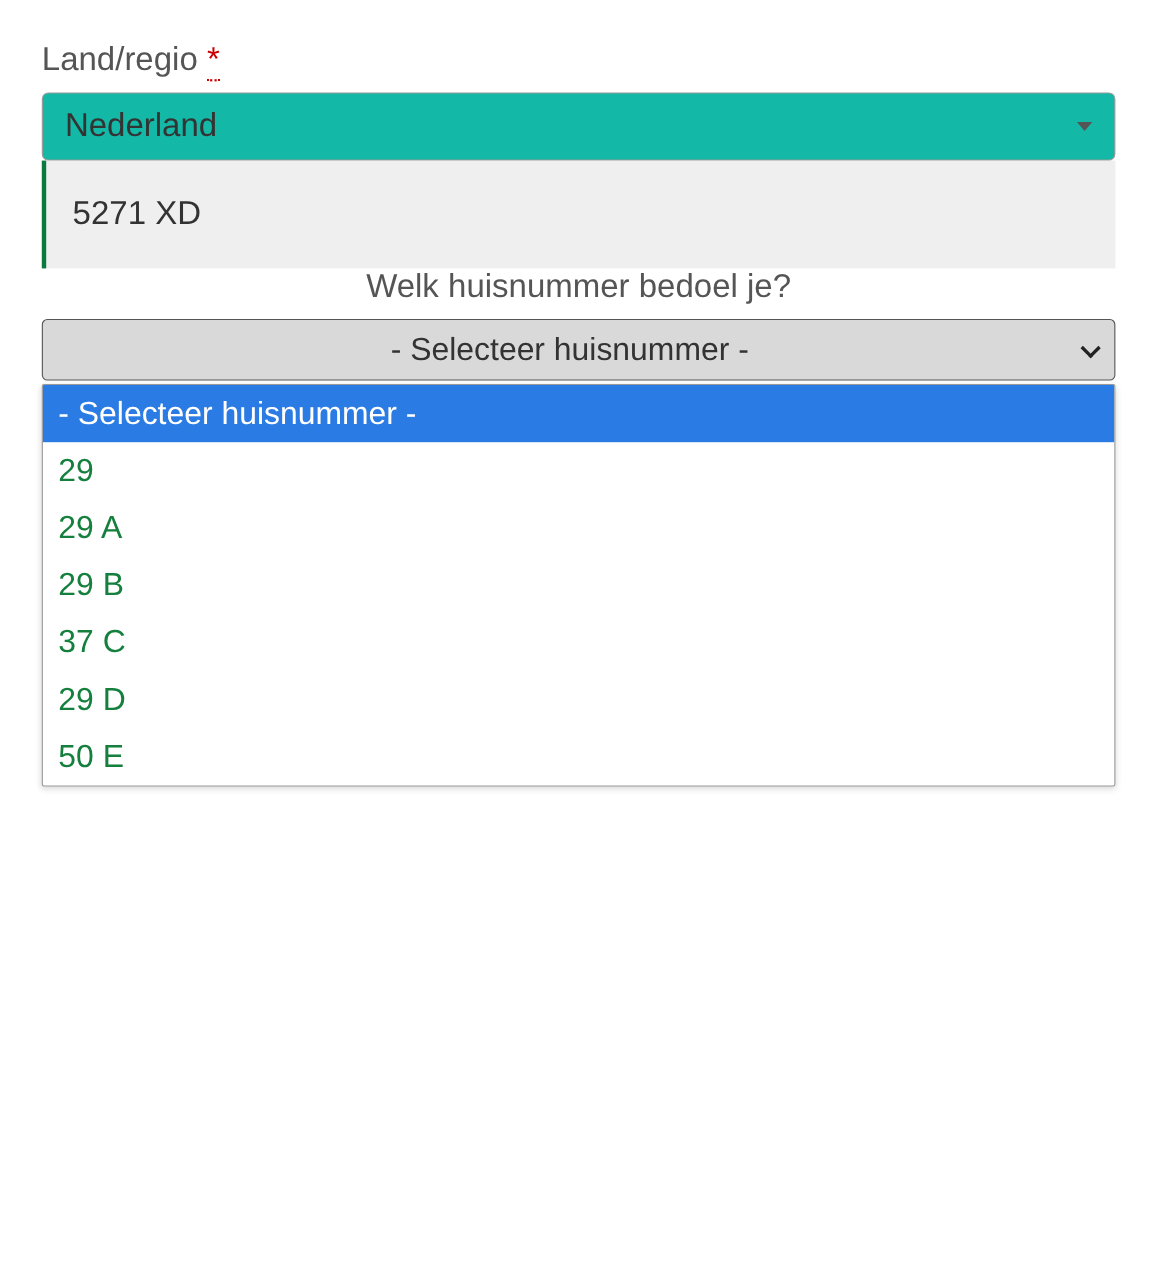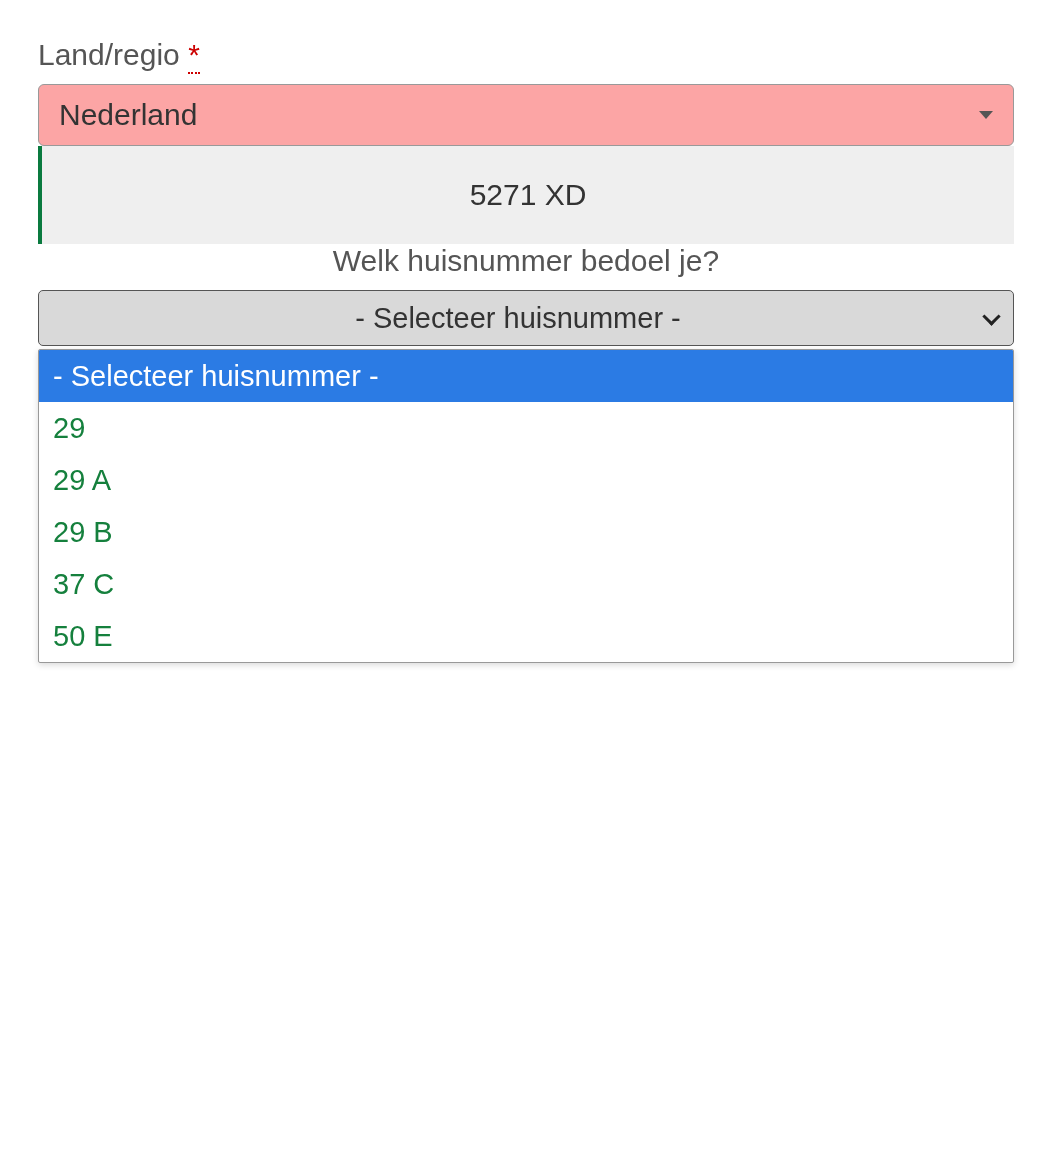--- a/index.html
+++ b/index.html
@@ -23,21 +23,21 @@
       padding-bottom: 1px;
     }
     .select-wrapper {
       position: relative;
       border: 1px solid #999;
       border-radius: 6px;
       height: 62px;
       display: flex;
       align-items: center;
       padding: 0 20px;
-      background: #fca5a5;
+      background: #14b8a6;
       cursor: pointer;
     }
     .select-value {
       font-size: 30px;
       color: #333;
       flex: 1;
     }
     .chevron-down {
       width: 0; height: 0;
       border-left: 7px solid transparent;
@@ -46,21 +46,20 @@
     }
     .text-input-filled {
       border-left: 4px solid #0a7a3f;
       background: #efefef;
       height: 98px;
       display: flex;
       align-items: center;
       padding: 0 24px;
       font-size: 30px;
       color: #333;
-      justify-content: center;
     }
     .native-select {
       position: relative;
       border: 1px solid #555;
       border-radius: 5px;
       background: #d9d9d9;
       height: 56px;
       display: flex;
       align-items: center;
       padding: 0 14px;
@@ -134,15 +133,16 @@
   <div class="native-select">
     <span class="native-select-text">- Selecteer huisnummer -</span>
     <span class="select-arrow-dark"></span>
   </div>
   <div class="dropdown-list">
     <div class="dropdown-option highlighted">- Selecteer huisnummer -</div>
     <div class="dropdown-option">29</div>
     <div class="dropdown-option">29 A</div>
     <div class="dropdown-option">29 B</div>
     <div class="dropdown-option">37 C</div>
+    <div class="dropdown-option">29 D</div>
     <div class="dropdown-option">50 E</div>
   </div>
 </div>
 
 </body></html>

